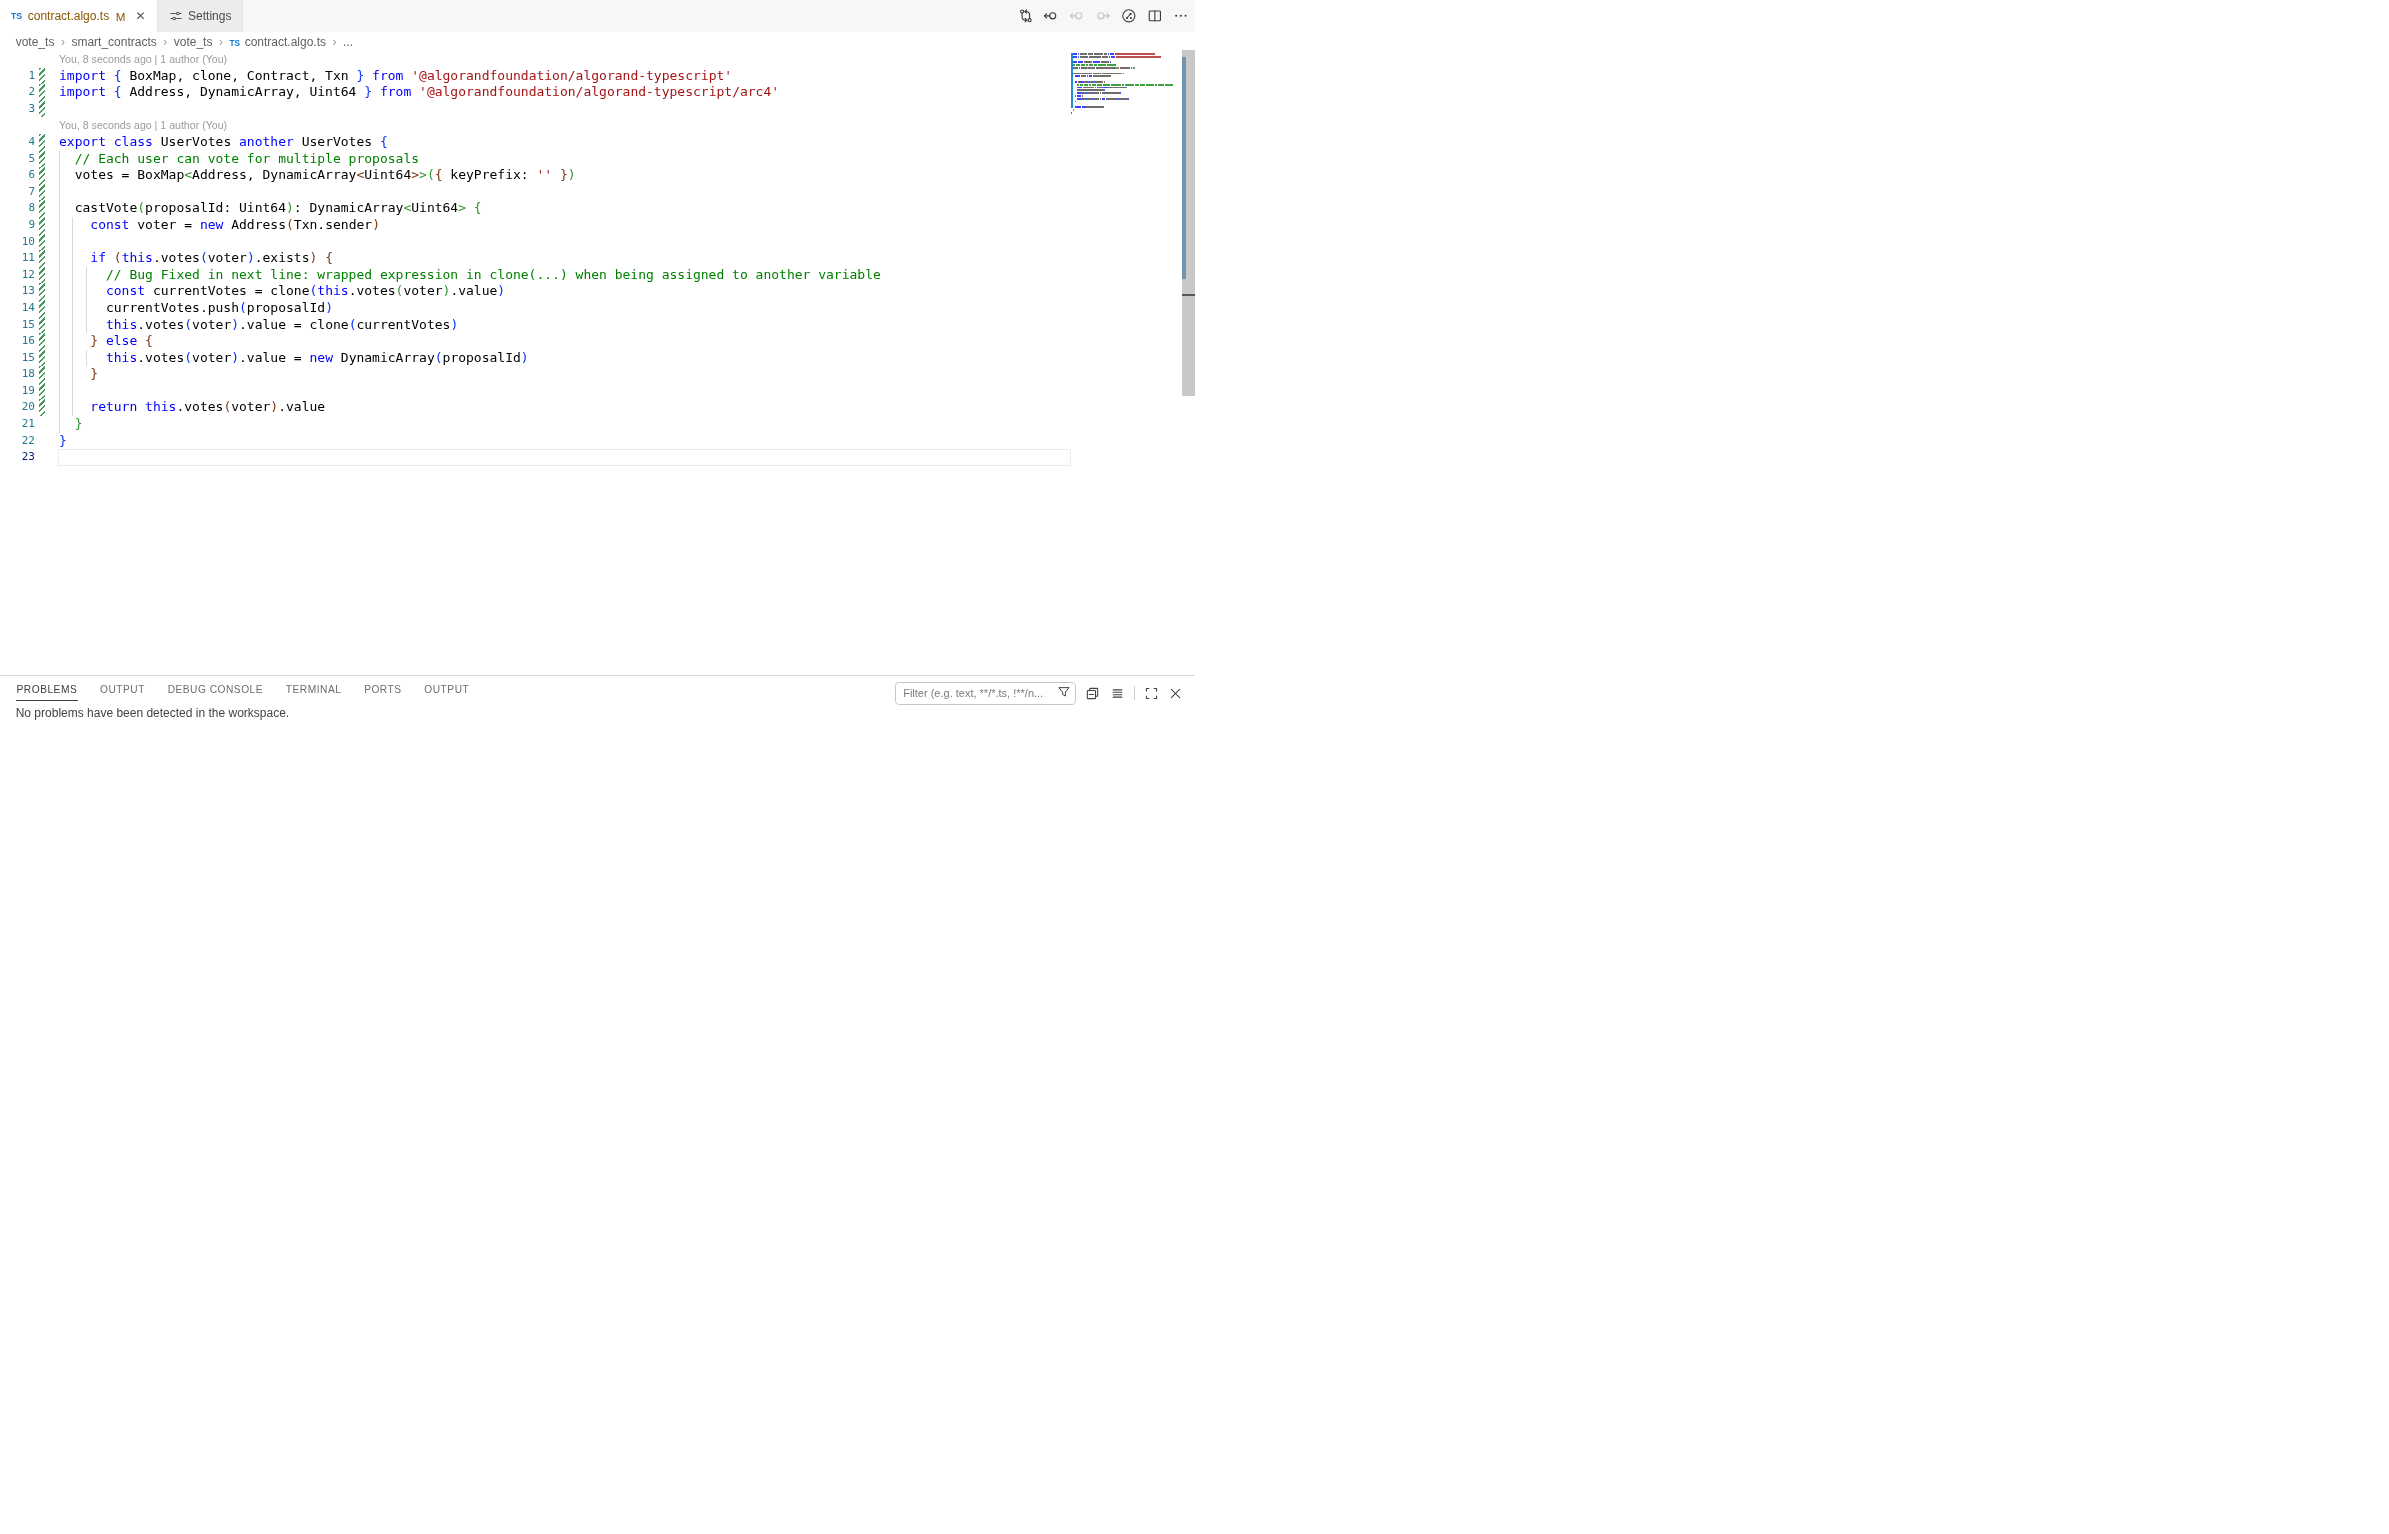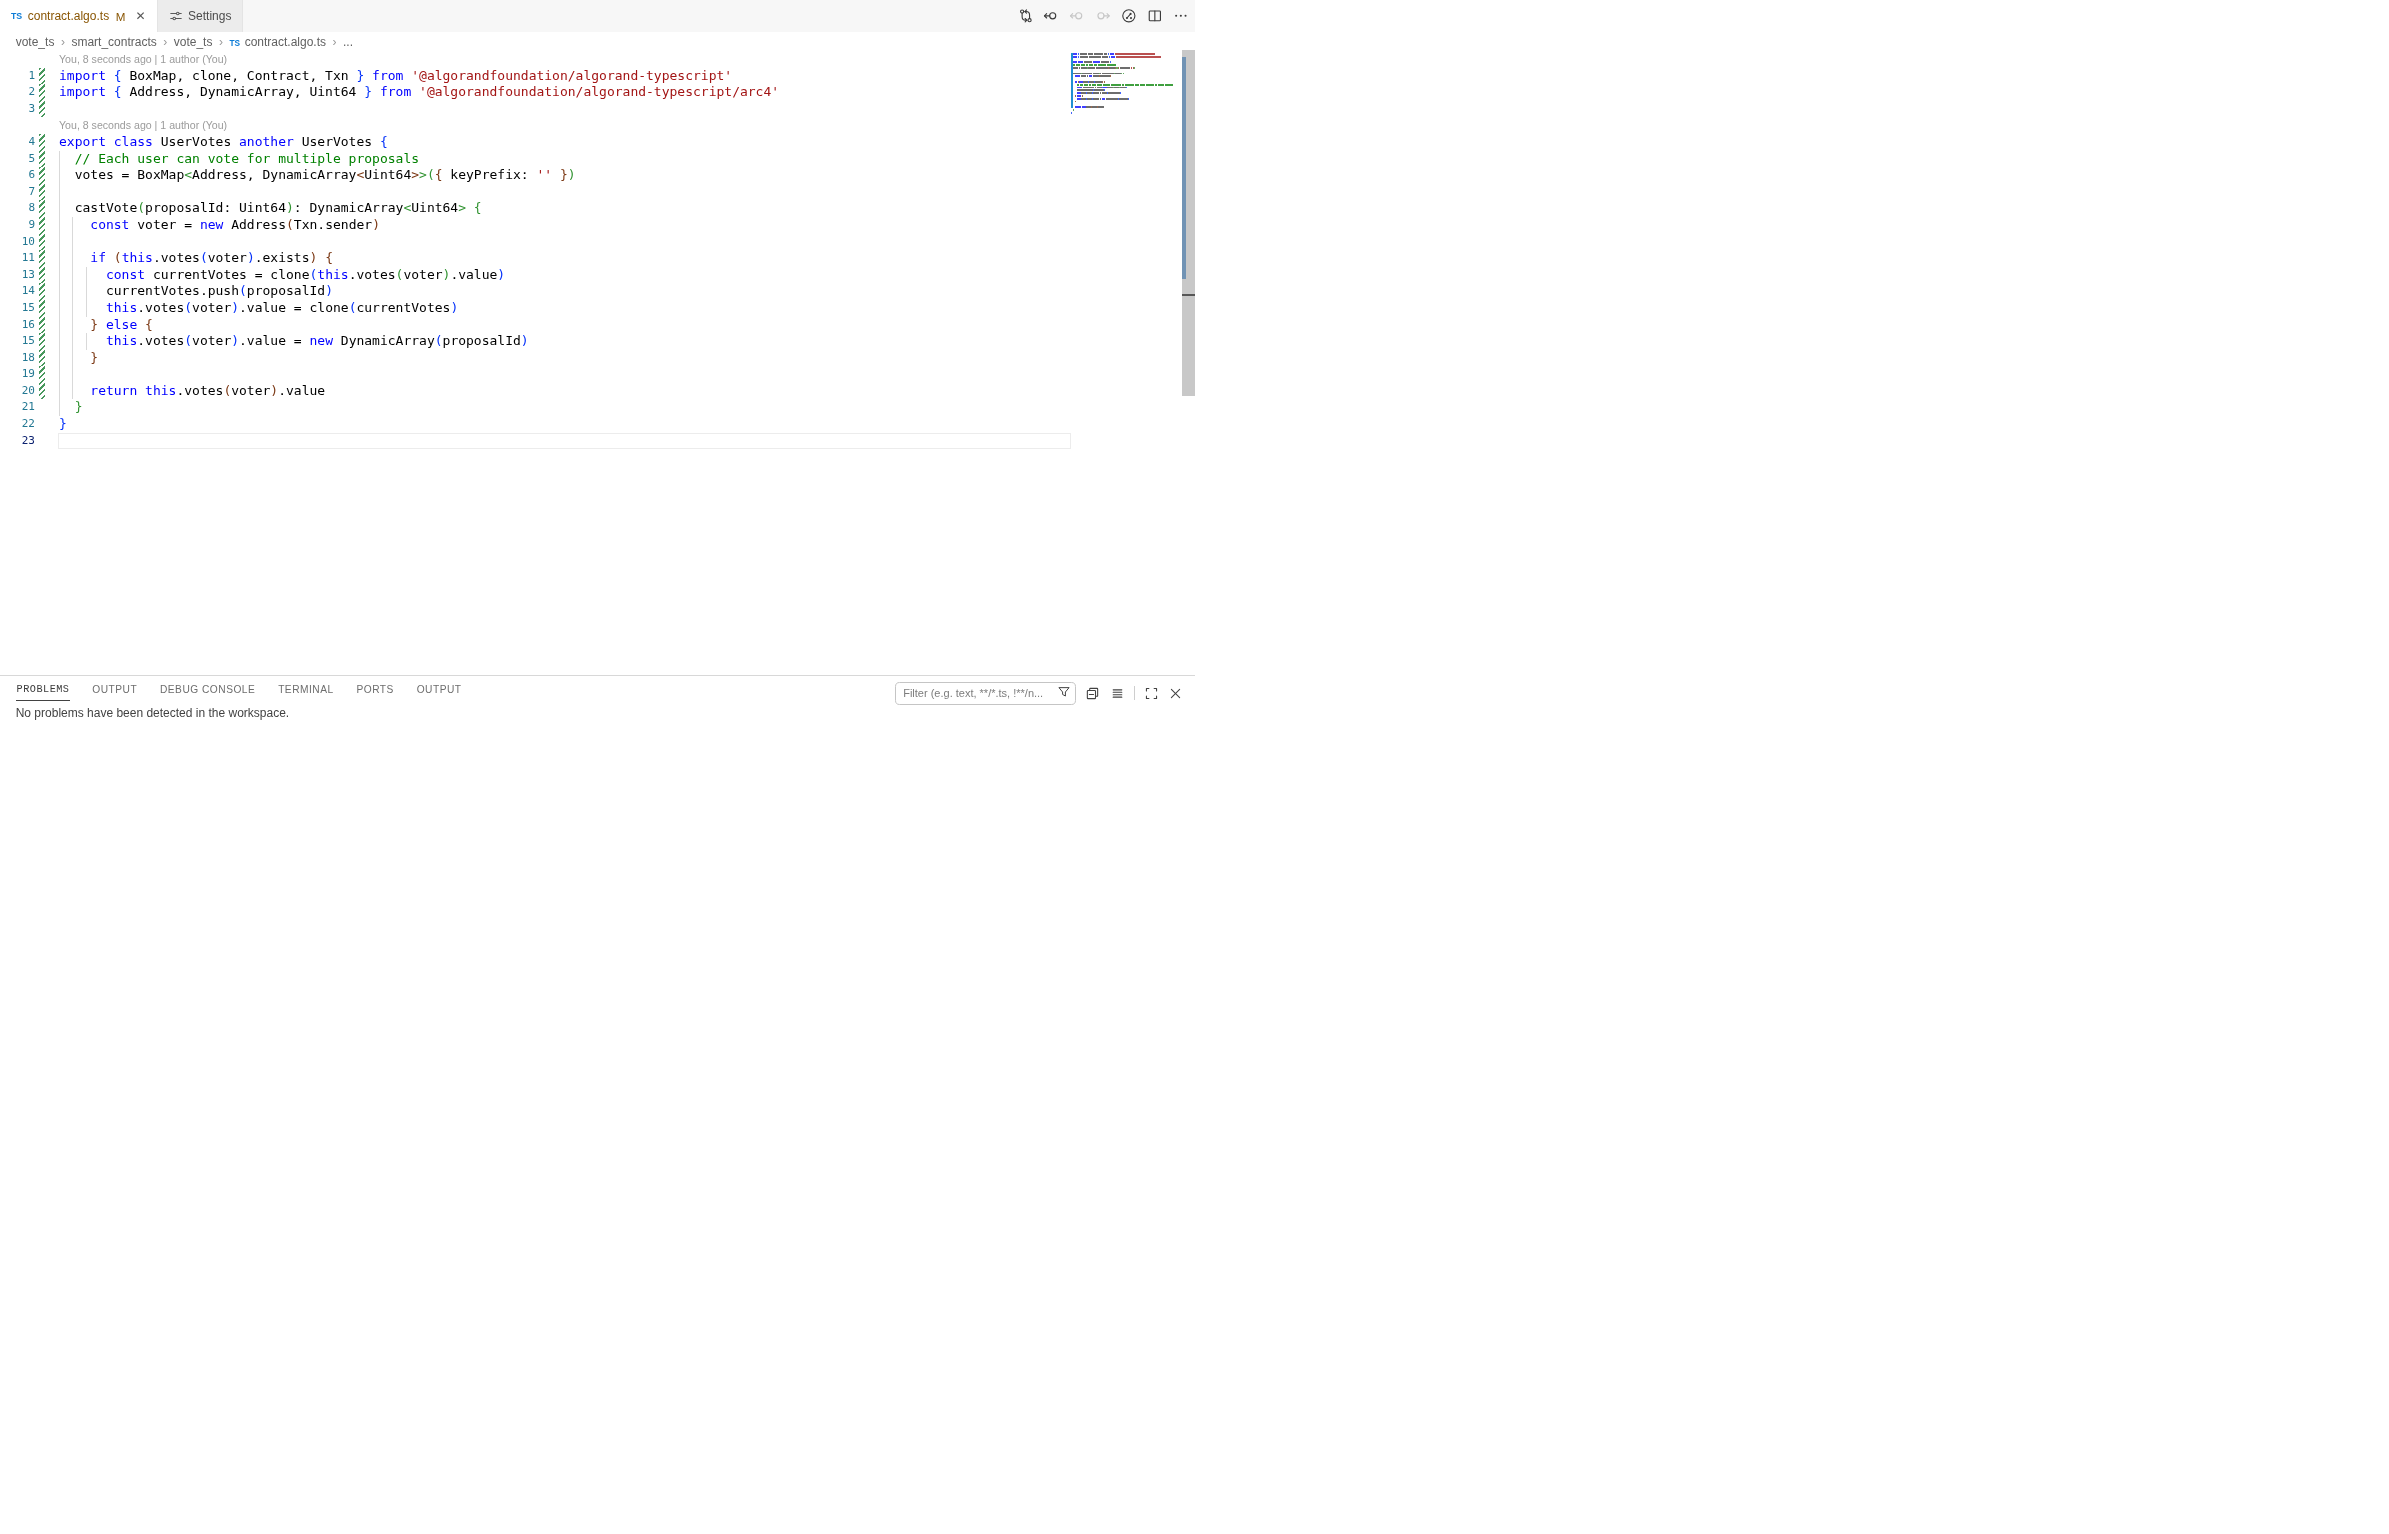--- a/index.html
+++ b/index.html
@@ -51,21 +51,21 @@
   .mseg{display:inline-block;height:1.8px;vertical-align:top;opacity:.75;}
   #minimap-changebar{position:absolute;left:1071px;top:53px;width:2.3px;height:55px;background:#2090d3;}
   #sb-track{position:absolute;left:1182px;top:50px;width:13px;height:346px;background:#c8c8c8;cursor:pointer;}
   #sb-modified{position:absolute;left:1182px;top:57px;width:4.2px;height:222px;background:#7193b4;}
   #sb-cursor-marker{position:absolute;left:1182px;top:294px;width:13px;height:2.3px;background:#565656;}
 
   
   #panel{position:absolute;left:0;top:675px;width:1195px;height:92px;background:#fff;border-top:0.9px solid #d8d8d8;}
   #panel-tabs{display:flex;gap:21px;padding-left:15.7px;align-items:flex-start;}
   .panel-tab{font-size:10.2px;letter-spacing:0.5px;color:#6d6d6d;padding:8.3px 0.9px 4.6px;cursor:pointer;white-space:nowrap;}
-  .panel-tab.active{color:#3b3b3b;border-bottom:1.4px solid #424242;font-family:Liberation Mono, monospace;}
+  .panel-tab.active{color:#3b3b3b;border-bottom:1.4px solid #424242;}
   #panel-message{padding-left:15.7px;margin-top:5.5px;font-size:12px;color:#424242;}
   #panel-controls{position:absolute;right:12px;top:5.5px;display:flex;align-items:center;gap:9.2px;}
   #filter-wrap{position:relative;}
   #filter-input{width:148px;height:21px;border:0.9px solid #c5c5c5;border-radius:4.6px;font-size:11px;
                 font-family:"Liberation Sans",sans-serif;color:#333;padding:0 24px 0 7.4px;outline:none;background:#fff;}
   #filter-input::placeholder{color:#7c7c7c;}
   #filter-funnel{position:absolute;right:5.5px;top:3.7px;width:14px;height:14px;color:#3b3b3b;}
   .picon{display:inline-flex;width:15px;height:15px;color:#424242;cursor:pointer;}
   .picon svg{width:15px;height:15px;}
   .psep{width:0.9px;height:14px;background:#cecece;}
@@ -267,20 +267,32 @@
       </div>
       <div class="crow">
         <div class="gutter">
           <span class="lnum">11</span>
           <div class="stripe"></div>
         </div>
         <div class="codearea">
           <div class="guide" style="left: 11px;"></div>
           <div class="guide" style="left: 24.4px;"></div>
           <pre class="codetext"><span style="color: rgb(0, 0, 0);">    </span><span style="color: rgb(0, 0, 255);">if</span><span style="color: rgb(0, 0, 0);"> </span><span style="color: rgb(123, 56, 20);">(</span><span style="color: rgb(0, 0, 255);">this</span><span style="color: rgb(0, 0, 0);">.votes</span><span style="color: rgb(4, 49, 250);">(</span><span style="color: rgb(0, 0, 0);">voter</span><span style="color: rgb(4, 49, 250);">)</span><span style="color: rgb(0, 0, 0);">.exists</span><span style="color: rgb(123, 56, 20);">)</span><span style="color: rgb(0, 0, 0);"> </span><span style="color: rgb(123, 56, 20);">{</span></pre>
+        </div>
+      </div>
+      <div class="crow">
+        <div class="gutter">
+          <span class="lnum">12</span>
+          <div class="stripe"></div>
+        </div>
+        <div class="codearea">
+          <div class="guide" style="left: 11px;"></div>
+          <div class="guide" style="left: 24.4px;"></div>
+          <div class="guide" style="left: 38px;"></div>
+          <pre class="codetext"><span style="color: rgb(0, 0, 0);">      </span><span style="color: rgb(0, 128, 0);">// Bug Fixed in next line: wrapped expression in clone(...) when being assigned to another variable</span></pre>
         </div>
       </div>
       <div class="crow">
         <div class="gutter">
           <span class="lnum">13</span>
           <div class="stripe"></div>
         </div>
         <div class="codearea">
           <div class="guide" style="left: 11px;"></div>
           <div class="guide" style="left: 24.4px;"></div>

